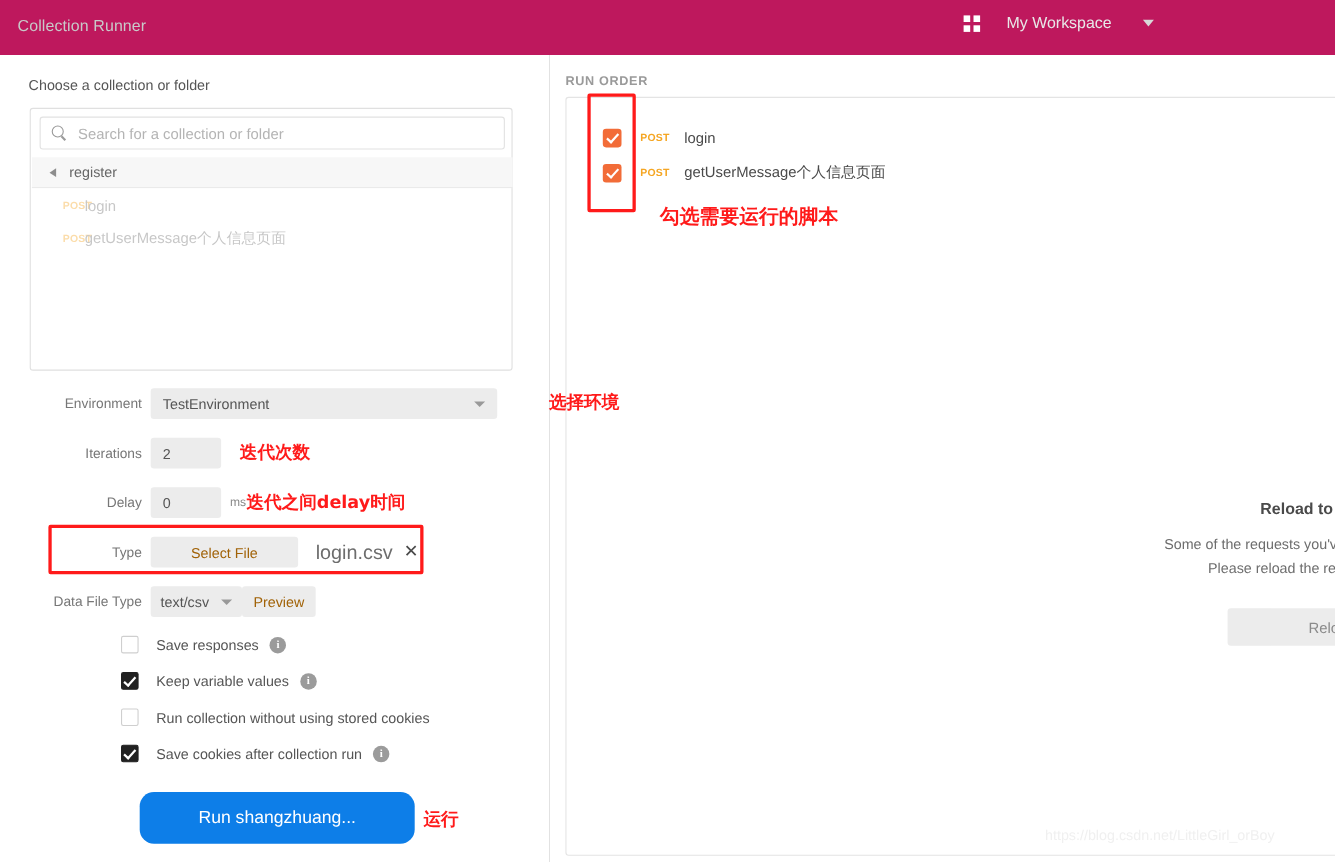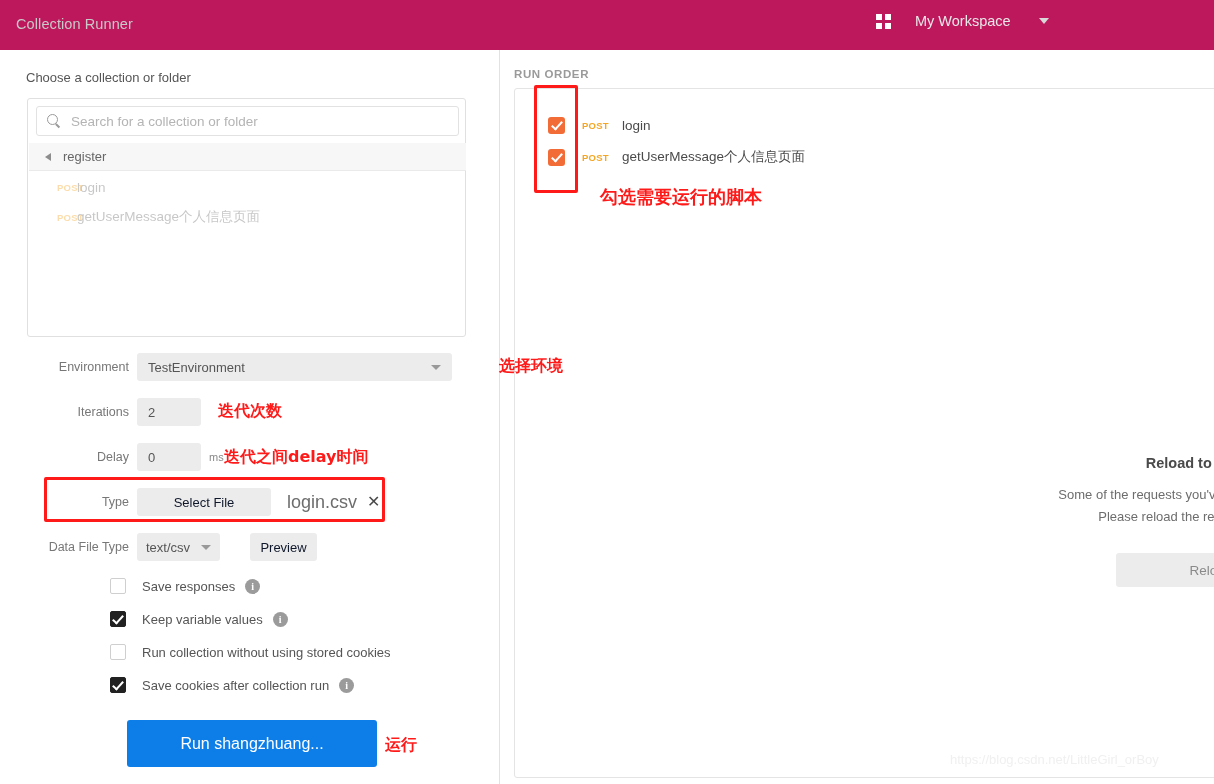--- a/index.html
+++ b/index.html
@@ -107,25 +107,25 @@
     font-size: 13px; color: #555; cursor: pointer;
   }
   .select-box .caret { width:0;height:0;border-left:5px solid transparent;border-right:5px solid transparent;border-top:5px solid #999; }
   .num-input {
     width: 64px; height: 28px; background: #ececec; border: none; border-radius: 3px;
     font-size: 13px; color: #555; padding-left: 11px; font-family: inherit; outline: none;
   }
   .ms-label { font-size: 11px; color: #888; margin-left: 8px; text-align: right; }
 
   .btn-grey {
-    background: #ececec; border: none; border-radius: 3px; color: #0f172a;
+    background: #ececec; border: none; border-radius: 3px; color: #a16207;
     font-size: 13px; font-family: inherit; cursor: pointer;
   }
   .select-file-btn { width: 134px; height: 28px; }
-  .preview-btn { width: 67px; height: 28px; margin-left: 30px; }
+  .preview-btn { width: 67px; height: 28px; margin-left: 0; }
   .file-name { font-size: 18px; color: #6d6d6d; margin-left: 16px; }
   .x-close {
     margin-left: 10px; font-size: 16px; color: #4a4a4a; cursor: pointer;
     font-weight: 600; line-height: 1;
   }
   .dtype-box {
     width: 83px; height: 28px; background: #ececec; border: none; border-radius: 3px;
     display: flex; align-items: center; justify-content: space-between; padding: 0 9px;
     font-size: 13px; color: #555; cursor: pointer;
   }
@@ -144,21 +144,21 @@
   .opt-label { font-size: 13px; color: #555; margin-left: 16px; }
   .info-icon {
     width: 15px; height: 15px; border-radius: 50%; background: #9b9b9b; color: #fff;
     font-size: 10px; font-weight: bold; display: inline-flex; align-items: center;
     justify-content: center; margin-left: 10px; font-family: "Liberation Serif", serif;
     cursor: pointer;
   }
 
   .run-btn {
     position: absolute; left: 127px; top: 720px; width: 250px; height: 47px;
-    background: #0d7ee8; color: #fff; border: none; border-radius: 3px;
+    background: #0d7ee8; color: #fff; border: none; border-radius: 13px;
     font-size: 16px; font-family: inherit; cursor: pointer;
   }
 
   
   .run-order-label {
     position: absolute; left: 514px; top: 68px;
     font-size: 11.5px; color: #9a9a9a; font-weight: bold; letter-spacing: .6px;
   }
   .run-card {
     position: absolute; left: 514px; top: 88px; width: 710px; height: 690px;

